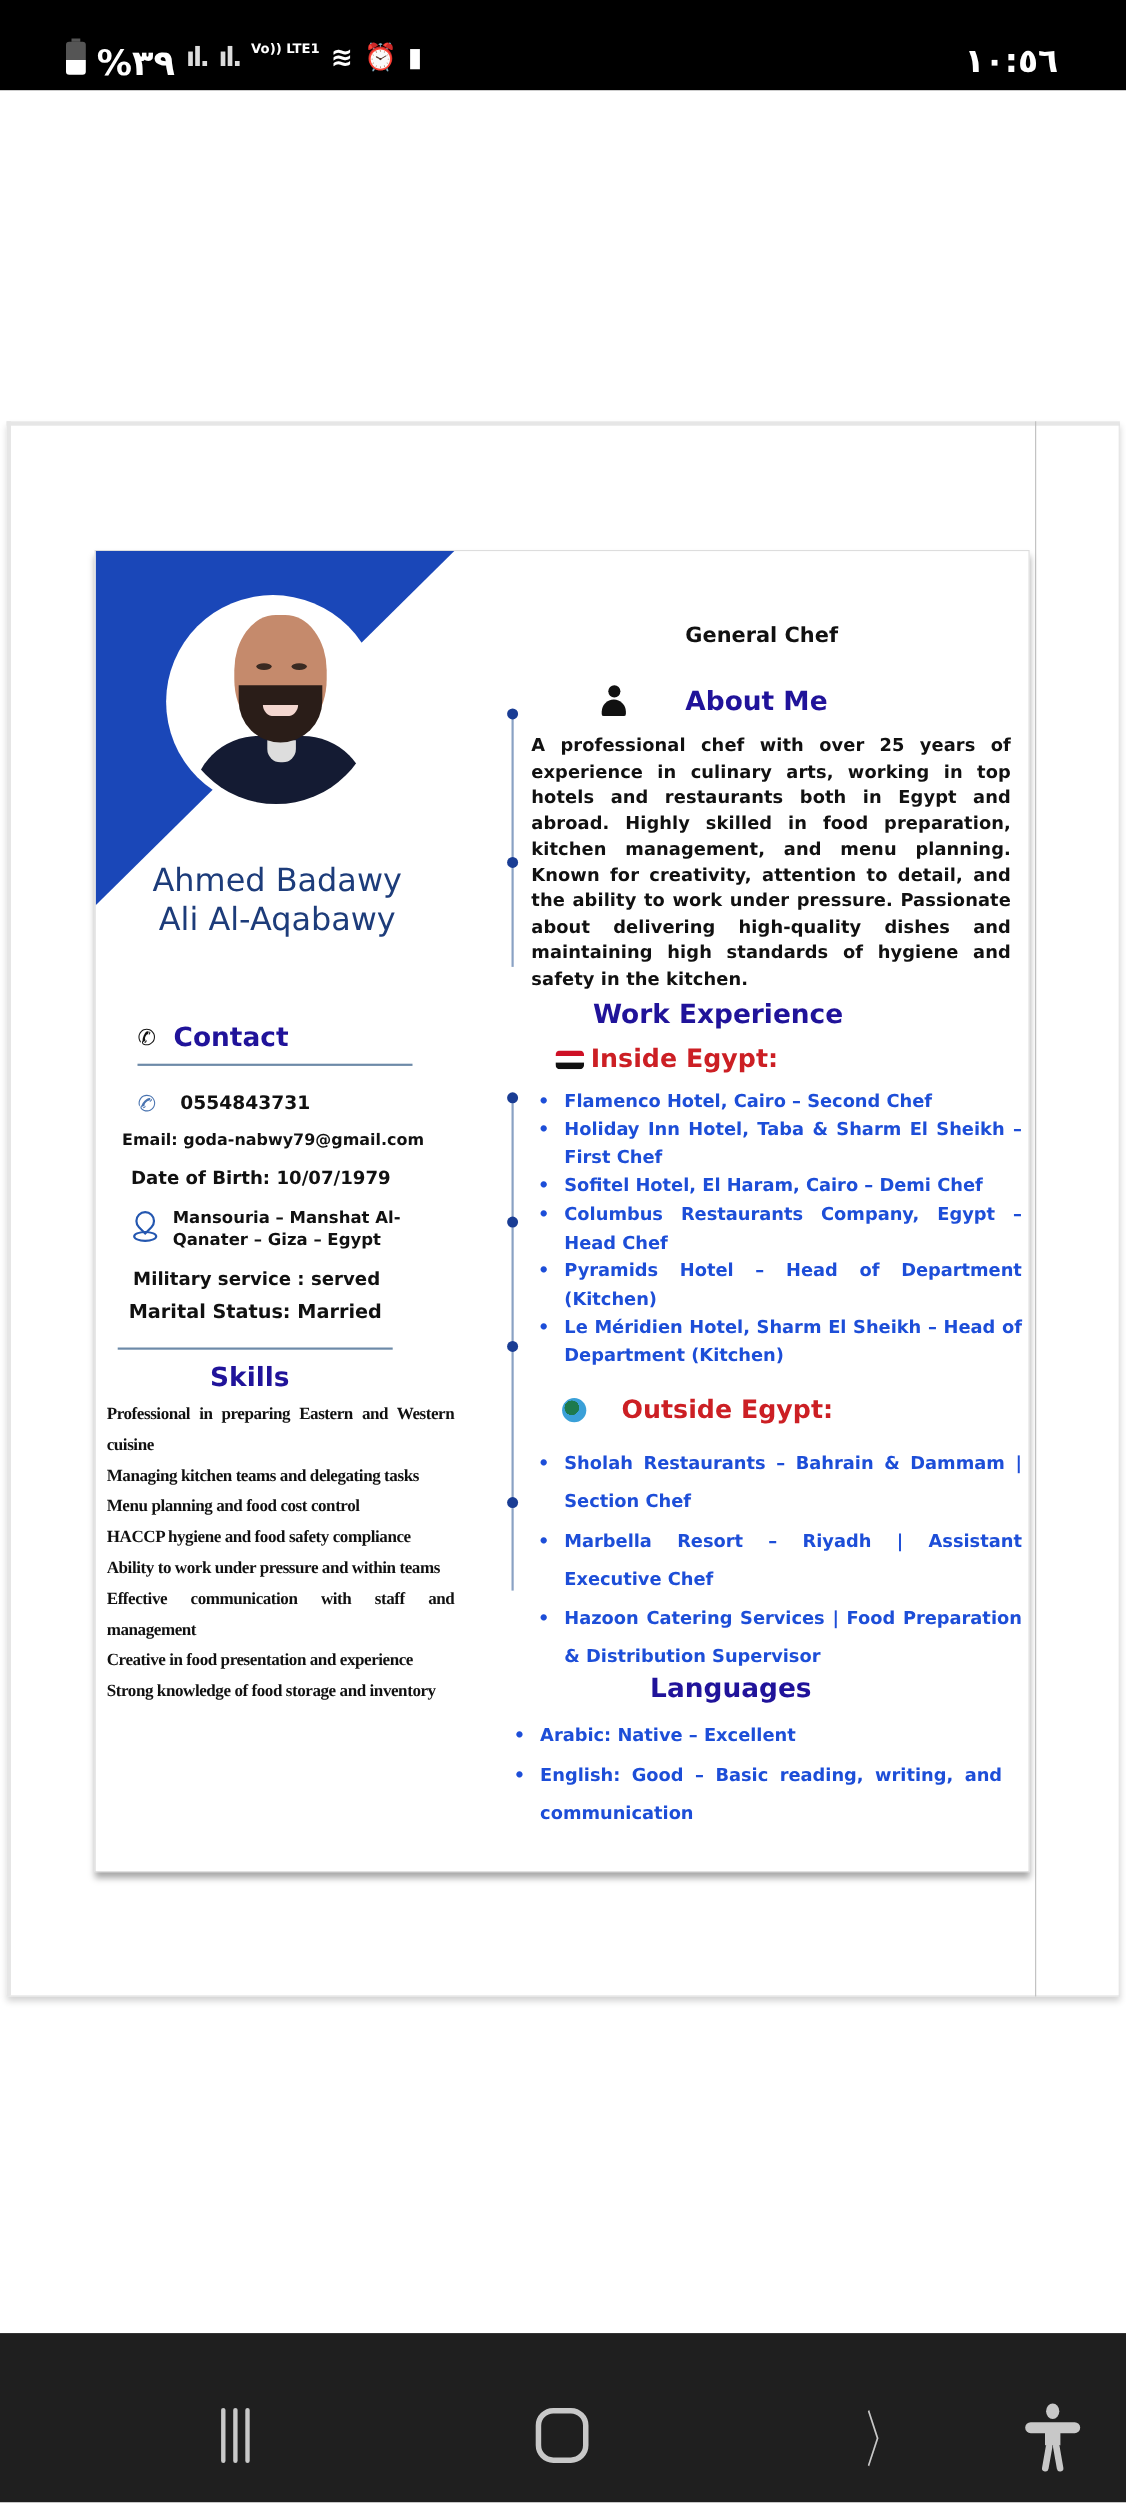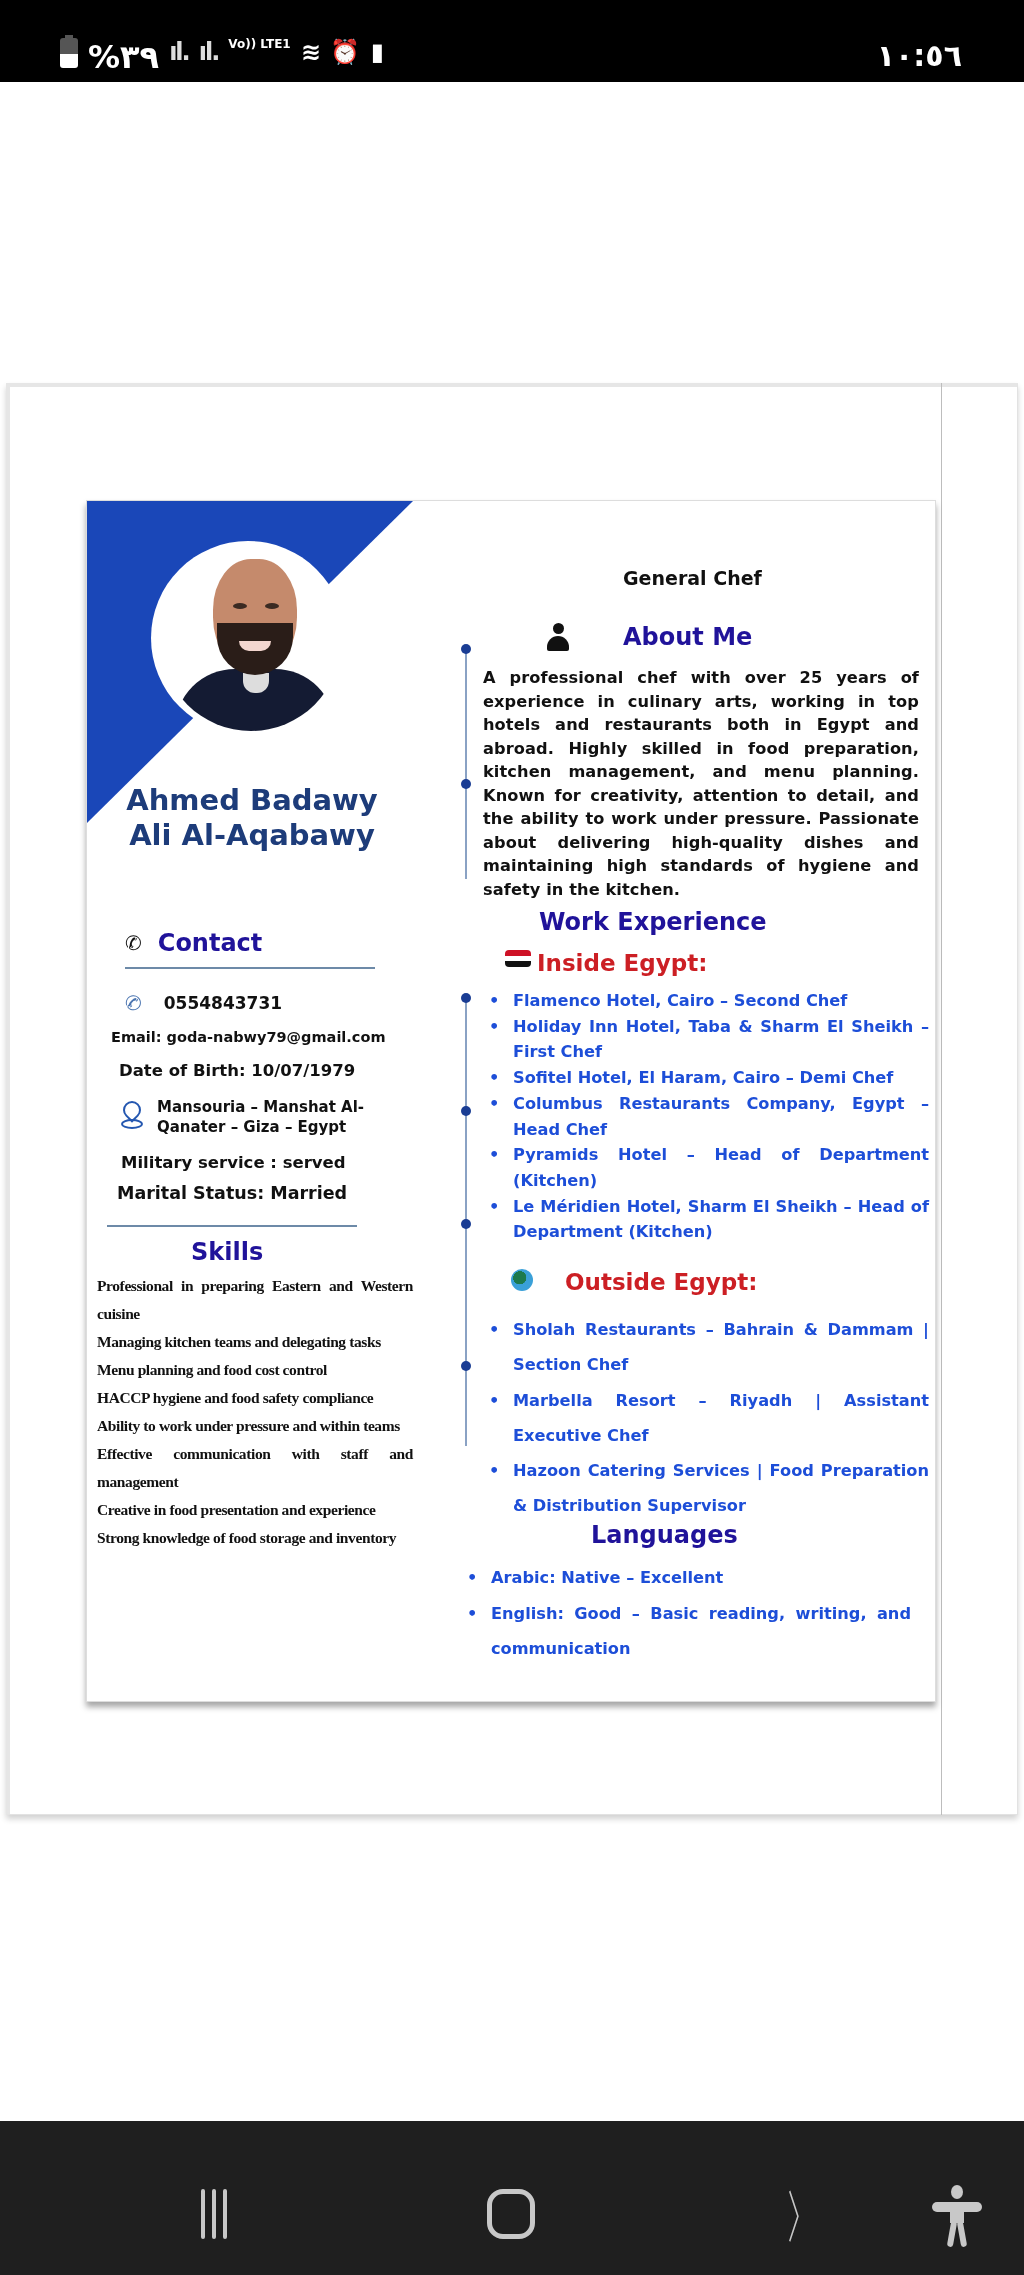--- a/index.html
+++ b/index.html
@@ -27,21 +27,21 @@
   .tri { position: absolute; left: 0; top: 0; width: 0; height: 0; border-top: 322px solid #1a47b8; border-right: 326px solid transparent; }
   .avatar { position: absolute; left: 64px; top: 40px; width: 194px; height: 194px; border-radius: 50%; background: #fff; overflow: hidden; }
   .avatar-inner { position: absolute; left: 10px; top: 10px; width: 180px; height: 180px; border-radius: 50%; background: #fff; overflow: hidden; }
   .av-head { position: absolute; left: 52px; top: 8px; width: 84px; height: 112px; border-radius: 45% 45% 48% 48%; background: #c58a6c; }
   .av-beard { position: absolute; left: 56px; top: 72px; width: 76px; height: 52px; border-radius: 0 0 40px 40px; background: #2a1d18; }
   .av-mouth { position: absolute; left: 78px; top: 90px; width: 32px; height: 10px; border-radius: 0 0 10px 10px; background: #f3d6cf; }
   .av-eye { position: absolute; top: 52px; width: 14px; height: 6px; border-radius: 50%; background: #3a2a22; }
   .av-body { position: absolute; left: 14px; top: 118px; width: 160px; height: 90px; border-radius: 60px 60px 0 0; background: #141b33; }
   .av-shirt { position: absolute; left: 82px; top: 122px; width: 26px; height: 20px; background: #ddd; border-radius: 0 0 12px 12px; }
 
-  .name { position: absolute; left: 30px; top: 282px; width: 270px; text-align: center; color: #1d3c7a; font-family: "DejaVu Sans", sans-serif; font-size: 29px; line-height: 35px; font-weight: bold; }
+  .name { position: absolute; left: 30px; top: 282px; width: 270px; text-align: center; color: #1d3c7a; font-family: "DejaVu Sans", sans-serif; font-size: 29px; line-height: 35px; }
 
   
   .contact-h { position: absolute; left: 38px; top: 428px; display: flex; align-items: center; gap: 16px; }
   .contact-h .ph { font-size: 20px; color: #111; }
   .h-blue { color: #20139a; font-weight: bold; font-size: 24px; font-family: "DejaVu Sans", sans-serif; }
   .rule { position: absolute; height: 2px; background: #6d8aa8; }
   .lc { position: absolute; font-weight: bold; font-size: 15.5px; color: #111; }
   .lc-phone { left: 38px; top: 490px; display: flex; align-items: center; gap: 22px; font-size: 17px; }
   .phone-ico { color: #4a74b0; font-size: 20px; transform: rotate(20deg); display: inline-block; }
   .lc-email { left: 24px; top: 528px; font-size: 14.5px; }
@@ -63,21 +63,21 @@
 
   .job-title { position: absolute; left: 536px; top: 66px; font-weight: bold; font-size: 19px; color: #111; }
   .about-h { position: absolute; left: 460px; top: 122px; display: flex; align-items: center; gap: 54px; justify-content: center; }
   .person-ico { width: 22px; height: 28px; position: relative; }
   .person-ico:before { content: ""; position: absolute; left: 6px; top: 0; width: 11px; height: 11px; border-radius: 50%; background: #111; }
   .person-ico:after { content: ""; position: absolute; left: 0; top: 13px; width: 22px; height: 15px; border-radius: 11px 11px 2px 2px; background: #111; }
   .about-h .h-blue { font-size: 24px; }
   .about-text { position: absolute; left: 396px; top: 165px; width: 436px; font-weight: bold; font-size: 16.2px; line-height: 23.5px; text-align: justify; color: #111; letter-spacing: 0.1px; }
 
   .work-h { position: absolute; left: 452px; top: 407px; font-size: 24px; }
-  .sub-h { position: absolute; display: flex; align-items: flex-start; gap: 6px; color: #cc1f24; font-weight: bold; font-size: 23px; }
+  .sub-h { position: absolute; display: flex; align-items: center; gap: 6px; color: #cc1f24; font-weight: bold; font-size: 23px; }
   .inside-h { left: 418px; top: 449px; }
   .flag { width: 26px; height: 17px; border-radius: 4px; overflow: hidden; display: flex; flex-direction: column; }
   .flag span { flex: 1; }
   .outside-h { left: 424px; top: 768px; gap: 32px; }
   .globe { width: 22px; height: 22px; border-radius: 50%; background: radial-gradient(circle at 40% 40%, #1d7a4d 0 35%, #3aa0d8 36%); }
 
   .bullets { position: absolute; left: 402px; width: 440px; list-style: none; font-weight: bold; font-size: 16.2px; color: #1d4ed8; }
   .bullets li { position: relative; padding-left: 24px; text-align: justify; }
   .bullets li:before { content: "•"; position: absolute; left: 0; top: 0; }
   .inside-list { top: 487px; line-height: 25.7px; }

